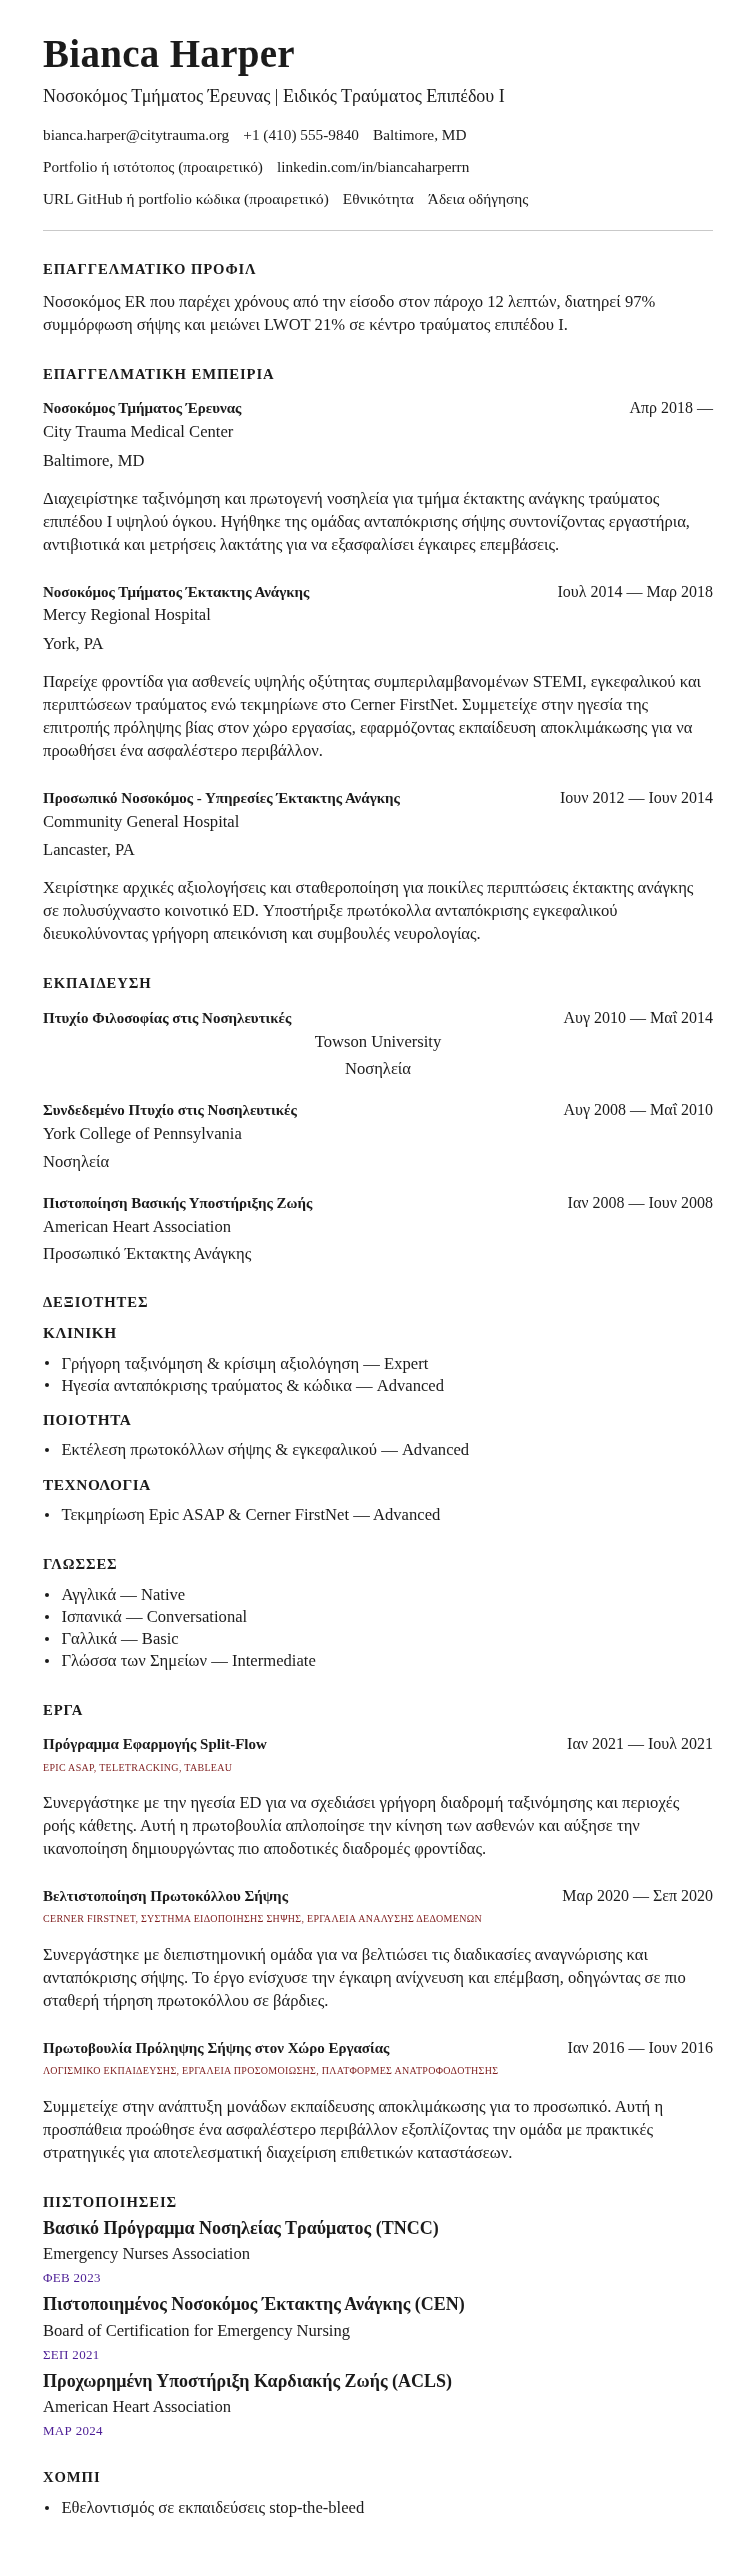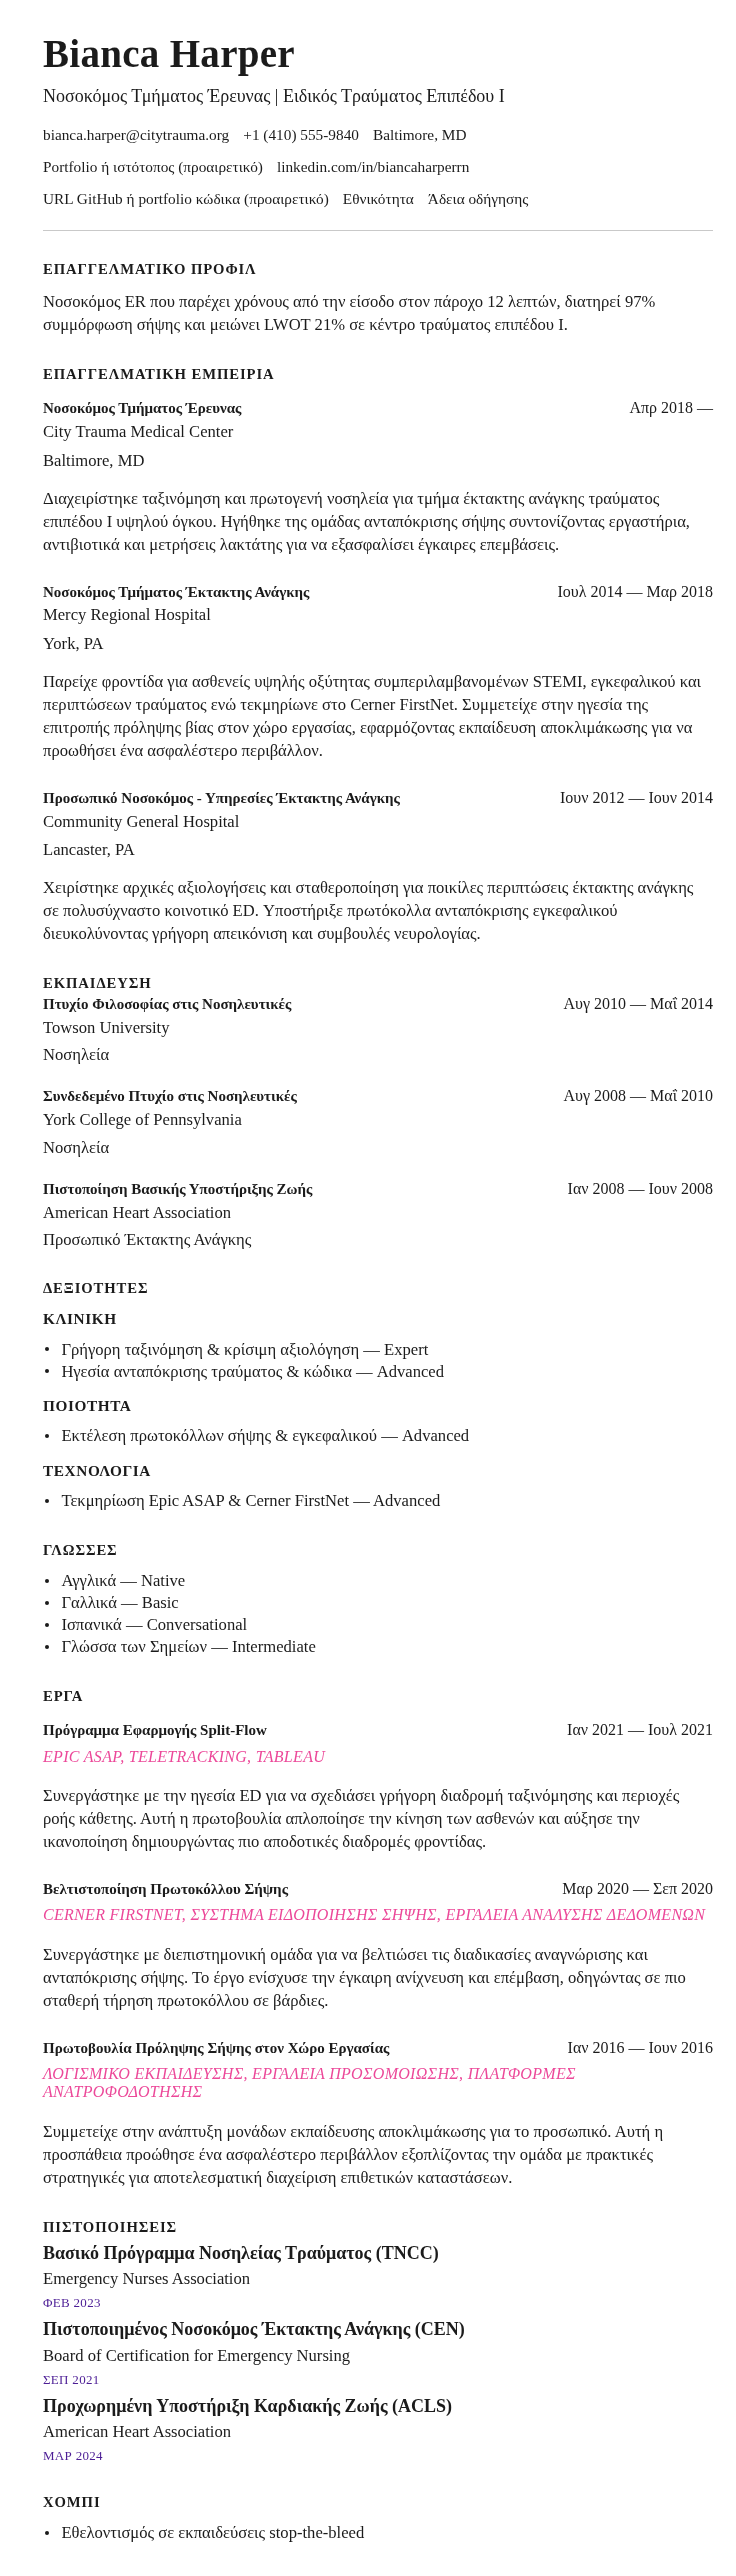--- a/index.html
+++ b/index.html
@@ -59,21 +59,21 @@
     font-size: 16.6px;
     line-height: 23px;
     margin: 13.5px 0 0 0;
     max-width: 650px;
   }
 
   
   .item { margin-top: 27px; }
   .item.first { margin-top: 17px; }
   .edu-item { margin-top: 22px; }
-  .edu-item.first { margin-top: 4px; }
+  .edu-item.first { margin-top: 18px; text-align: center; }
   .item-head {
     display: flex;
     justify-content: space-between;
     align-items: baseline;
   }
   .item-title {
     font-size: 15px;
     font-weight: 700;
     line-height: 1.2;
     margin: 0;
@@ -86,25 +86,24 @@
   .org { font-size: 16.6px; margin-top: 4.9px; }
   .loc { font-size: 16.6px; margin-top: 8.6px; }
   .field { font-size: 16.6px; margin-top: 7.4px; }
   .desc {
     font-size: 16.6px;
     line-height: 23px;
     margin: 16px 0 0 0;
     max-width: 660px;
   }
   .tech {
-    font-size: 16px;
+    font-size: 10px;
     letter-spacing: 0.3px;
-    color: #ec4899;
+    color: #7f1d1d;
     margin-top: 8.6px;
-    font-style: italic;
   }
   .proj .desc { margin-top: 18.4px; }
 
   
   h3.group {
     font-size: 15.3px;
     font-weight: 700;
     letter-spacing: 0.6px;
     margin: 14.7px 0 0 0;
     line-height: 1.2;
@@ -262,22 +261,22 @@
     <h3 class="group">ΤΕΧΝΟΛΟΓΙΑ</h3>
     <ul class="bullets">
       <li>Τεκμηρίωση Epic ASAP &amp; Cerner FirstNet — Advanced</li>
     </ul>
   </section>
 
   <section>
     <h2 class="section">ΓΛΩΣΣΕΣ</h2>
     <ul class="bullets spaced">
       <li>Αγγλικά — Native</li>
+      <li>Ισπανικά — Conversational</li>
       <li>Γαλλικά — Basic</li>
-      <li>Ισπανικά — Conversational</li>
       <li>Γλώσσα των Σημείων — Intermediate</li>
     </ul>
   </section>
 
   <section>
     <h2 class="section">ΕΡΓΑ</h2>
 
     <div class="item first proj">
       <div class="item-head">
         <h3 class="item-title">Πρόγραμμα Εφαρμογής Split-Flow</h3>

